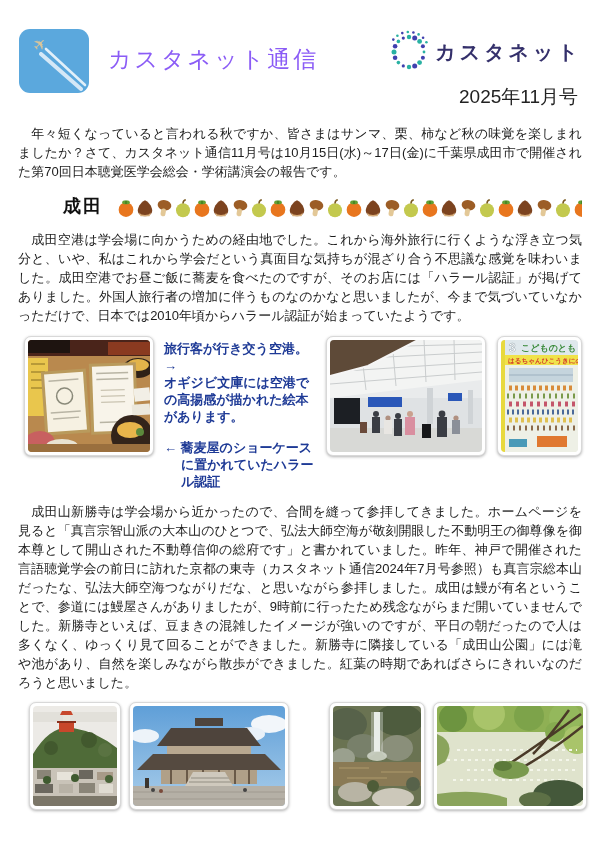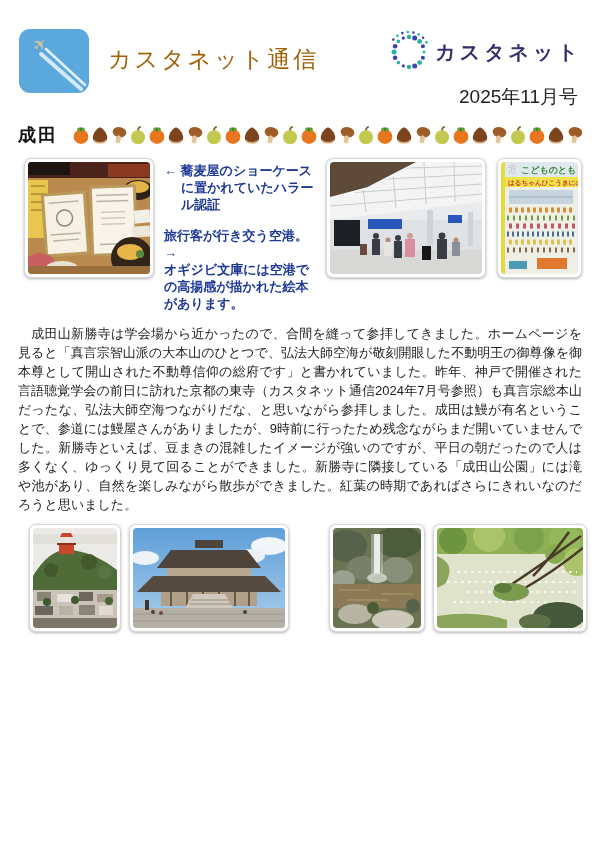--- a/index.html
+++ b/index.html
@@ -5,29 +5,29 @@
   html,body{margin:0;padding:0;background:#fff;}
   .page{
     position:relative; width:600px; height:850px; box-sizing:border-box;
     padding:28px 18px 0 18px; overflow:hidden; background:#fff;
     font-family:"Liberation Sans","DejaVu Sans",sans-serif;
     color:#1c1c1c;
   }
   
   .hdr{display:flex; align-items:flex-start;}
   .hdr-icon{flex:0 0 auto;}
-  .hdr-title{margin-left:18px; margin-top:16px; font-size:23px; letter-spacing:3px; color:#a16207;}
+  .hdr-title{margin-left:18px; margin-top:16px; font-size:23px; letter-spacing:3px; color:#8b5cf6;}
   .hdr-right{margin-left:auto; text-align:right;}
   .logo-row{display:flex; align-items:center; justify-content:space-between;}
   .logo-text{font-size:20px; font-weight:bold; color:var(--logo-navy,#34306b); letter-spacing:4px; margin-left:2px;}
   .issue{font-size:19px; color:#222; margin-top:8px; margin-right:4px;}
   
   .para{font-size:13px; line-height:19px; text-align:justify; margin:0;}
   .intro{margin-top:14px;}
-  .sec-row{display:flex; align-items:center; margin-top:13px; height:24px;}
+  .sec-row{display:flex; align-items:flex-end; margin-top:13px; height:24px;margin-left:45px;}
   .sec-heading{font-size:18px; font-weight:bold; color:#111; letter-spacing:2px;}
   .fruits{display:flex; align-items:center; margin-left:14px; overflow:hidden; flex:1;}
   .fruits svg{flex:0 0 auto; margin-right:1px;}
   
   .fig-row{display:flex; align-items:flex-start; margin-top:11px;}
   .photo{background:#fff; border:1px solid #d8d8d8; border-radius:7px; padding:3px;
          box-shadow:0 1px 3px rgba(0,0,0,.30); flex:0 0 auto;}
   .photo svg{display:block; border-radius:4px;}
   .mid-captions{width:172px; margin-left:10px; margin-top:4px;}
   .cap{font-size:13px; line-height:17px; font-weight:bold; color:var(--caption-blue,#1e3a96);}
@@ -77,20 +77,21 @@
             <circle cx="33.6" cy="6.4" r="1.3" fill="#29b1a3"></circle>
             <circle cx="38.1" cy="9.8" r="1.3" fill="#4040ae"></circle>
             <circle cx="41.4" cy="14.2" r="1.3" fill="#29b1a3"></circle>
           </svg>
         <span class="logo-text">カスタネット</span>
       </div>
       <div class="issue">2025年11月号</div>
     </div>
   </div>
 
+  <p class="para intro">　年々短くなっていると言われる秋ですか、皆さまはサンマ、栗、柿など秋の味覚を楽しまれましたか？さて、カスタネット通信11月号は10月15日(水)～17日(金)に千葉県成田市で開催された第70回日本聴覚医学会総会・学術講演会の報告です。</p>
 
   <div class="sec-row">
     <span class="sec-heading">成田</span>
     <div class="fruits" id="fruit-row">
         <svg width="18" height="20" viewBox="0 0 16 18">
           <circle cx="8" cy="10.5" r="6.6" fill="#e8761e"></circle>
           <rect x="4.6" y="2.2" width="6.8" height="3.4" rx="1.7" fill="#61a033"></rect>
           <path d="M8 2.4 v3" stroke="#3f7a1e" stroke-width="1.2"></path>
         </svg>
         <svg width="18" height="20" viewBox="0 0 16 18">
@@ -214,20 +215,21 @@
         <svg width="18" height="20" viewBox="0 0 16 18">
           <g transform="rotate(10 8 9)">
             <ellipse cx="8" cy="6.5" rx="6.2" ry="4.6" fill="#9c5d26"></ellipse>
             <rect x="5.8" y="9.5" width="4.4" height="7" rx="2" fill="#e3c897"></rect>
           </g>
         </svg>
       </div>
   </div>
 
 
+  <p class="para" style="margin-top:12px;">　成田空港は学会場に向かうための経由地でした。これから海外旅行に行くような浮き立つ気分と、いや、私はこれから学会だという真面目な気持ちが混ざり合う不思議な感覚を味わいました。成田空港でお昼ご飯に蕎麦を食べたのですが、そのお店には「ハラール認証」が掲げてありました。外国人旅行者の増加に伴うものなのかなと思いましたが、今まで気づいていなかっただけで、日本では2010年頃からハラール認証が始まっていたようです。</p>
 
   <div class="fig-row">
     <div class="photo sp" style="margin-left:6px;">
       <svg width="122" height="112" viewBox="0 0 122 112">
         <rect width="122" height="112" fill="#b9894e"></rect>
         <rect width="122" height="16" fill="#4a241a"></rect>
         <rect width="42" height="13" fill="#1e1410"></rect>
         <rect x="80" y="2" width="42" height="13" fill="#8a3a20"></rect>
         <rect x="0" y="18" width="20" height="58" fill="#e9c64d"></rect>
         <path d="M3 24 h14 M3 32 h14 M3 40 h14 M3 48 h14" stroke="#b89a38" stroke-width="2"></path>
@@ -250,25 +252,25 @@
         <circle cx="104" cy="96" r="21" fill="#33241a"></circle>
         <ellipse cx="102" cy="90" rx="13" ry="8" fill="#e8b54b"></ellipse>
         <circle cx="112" cy="92" r="4" fill="#5c8a3c"></circle>
         <ellipse cx="12" cy="100" rx="14" ry="9" fill="#c86060"></ellipse>
         <ellipse cx="34" cy="106" rx="16" ry="7" fill="#e8e2d2"></ellipse>
         <rect y="104" width="122" height="8" fill="#9a6f3e"></rect>
       </svg>
     </div>
 
     <div class="mid-captions">
-      <div class="cap cap-indent">← 蕎麦屋のショーケースに置かれていたハラール認証</div>
       <div class="cap">
         <span>旅行客が行き交う空港。→</span><br>
         <span>オギジビ文庫には空港での高揚感が描かれた絵本があります。</span>
       </div>
+      <div class="cap cap-indent">← 蕎麦屋のショーケースに置かれていたハラール認証</div>
     </div>
 
     <div class="photo sp" style="margin-left:6px;">
       <svg width="152" height="112" viewBox="0 0 152 112">
         <rect width="152" height="112" fill="#e9ebec"></rect>
         <path d="M0 0 H152 V40 L0 58 Z" fill="#f3f4f3"></path>
         <path d="M0 8 L152 4 M0 20 L152 12 M0 32 L152 22 M0 44 L152 32 M30 0 L36 50 M62 0 L66 46 M94 0 L96 42 M124 0 L125 40" stroke="#c9cccd" stroke-width="1"></path>
         <path d="M0 0 L88 0 L38 26 L0 36 Z" fill="#5e4a38"></path>
         <path d="M88 0 L38 26 L0 36" stroke="#f5f5f5" stroke-width="2" fill="none"></path>
         <rect x="0" y="58" width="152" height="32" fill="#dfe2e4"></rect>

